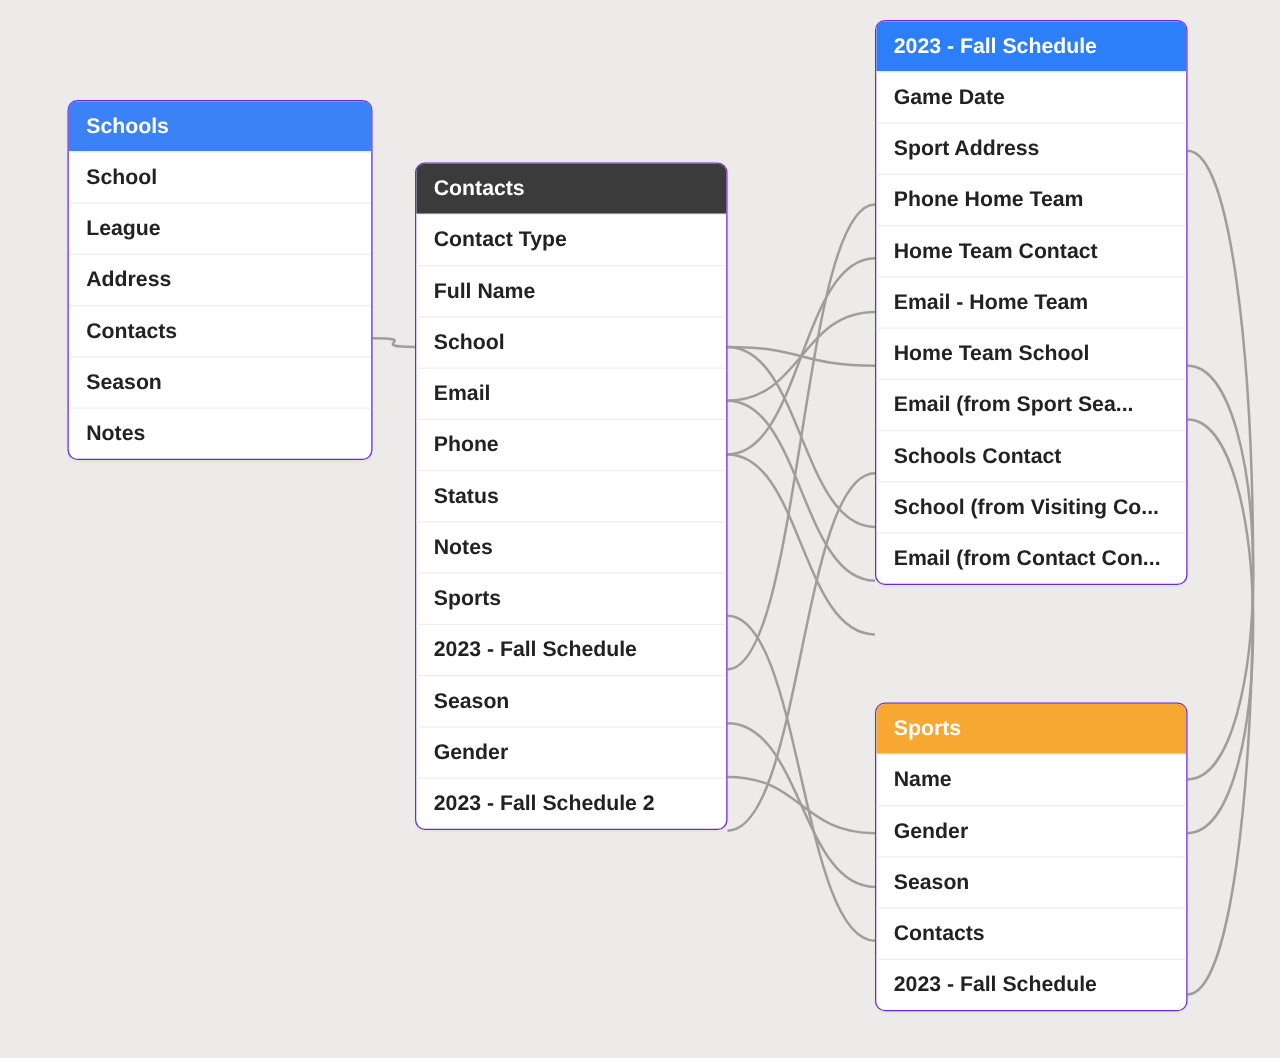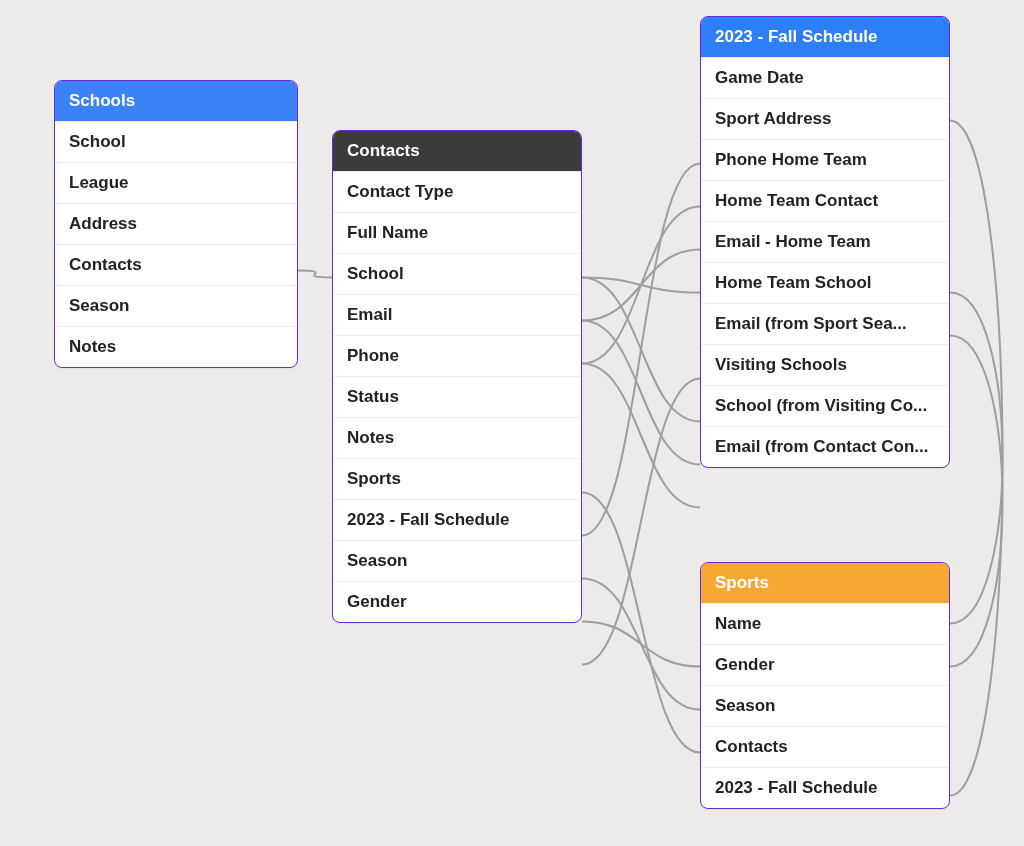--- a/index.html
+++ b/index.html
@@ -88,31 +88,32 @@
       <div class="field">Full Name</div>
       <div class="field">School</div>
       <div class="field">Email</div>
       <div class="field">Phone</div>
       <div class="field">Status</div>
       <div class="field">Notes</div>
       <div class="field">Sports</div>
       <div class="field">2023 - Fall Schedule</div>
       <div class="field">Season</div>
       <div class="field">Gender</div>
+      <div class="field">2023 - Fall Schedule 2</div>
     </div>
     <div class="table" style="left: 700px; top: 16px; width: 250px;">
       <div class="table-header" style="background: rgb(45, 127, 249);">2023 - Fall Schedule</div>
       <div class="field">Game Date</div>
       <div class="field">Sport Address</div>
       <div class="field">Phone Home Team</div>
       <div class="field">Home Team Contact</div>
       <div class="field">Email - Home Team</div>
       <div class="field">Home Team School</div>
       <div class="field">Email (from Sport Sea...</div>
-      <div class="field">Visiting Schools</div>
+      <div class="field">Schools Contact</div>
       <div class="field">School (from Visiting Co...</div>
       <div class="field">Email (from Contact Con...</div>
     </div>
     <div class="table" style="left: 700px; top: 562px; width: 250px;">
       <div class="table-header" style="background: rgb(247, 168, 50);">Sports</div>
       <div class="field">Name</div>
       <div class="field">Gender</div>
       <div class="field">Season</div>
       <div class="field">Contacts</div>
       <div class="field">2023 - Fall Schedule</div>

